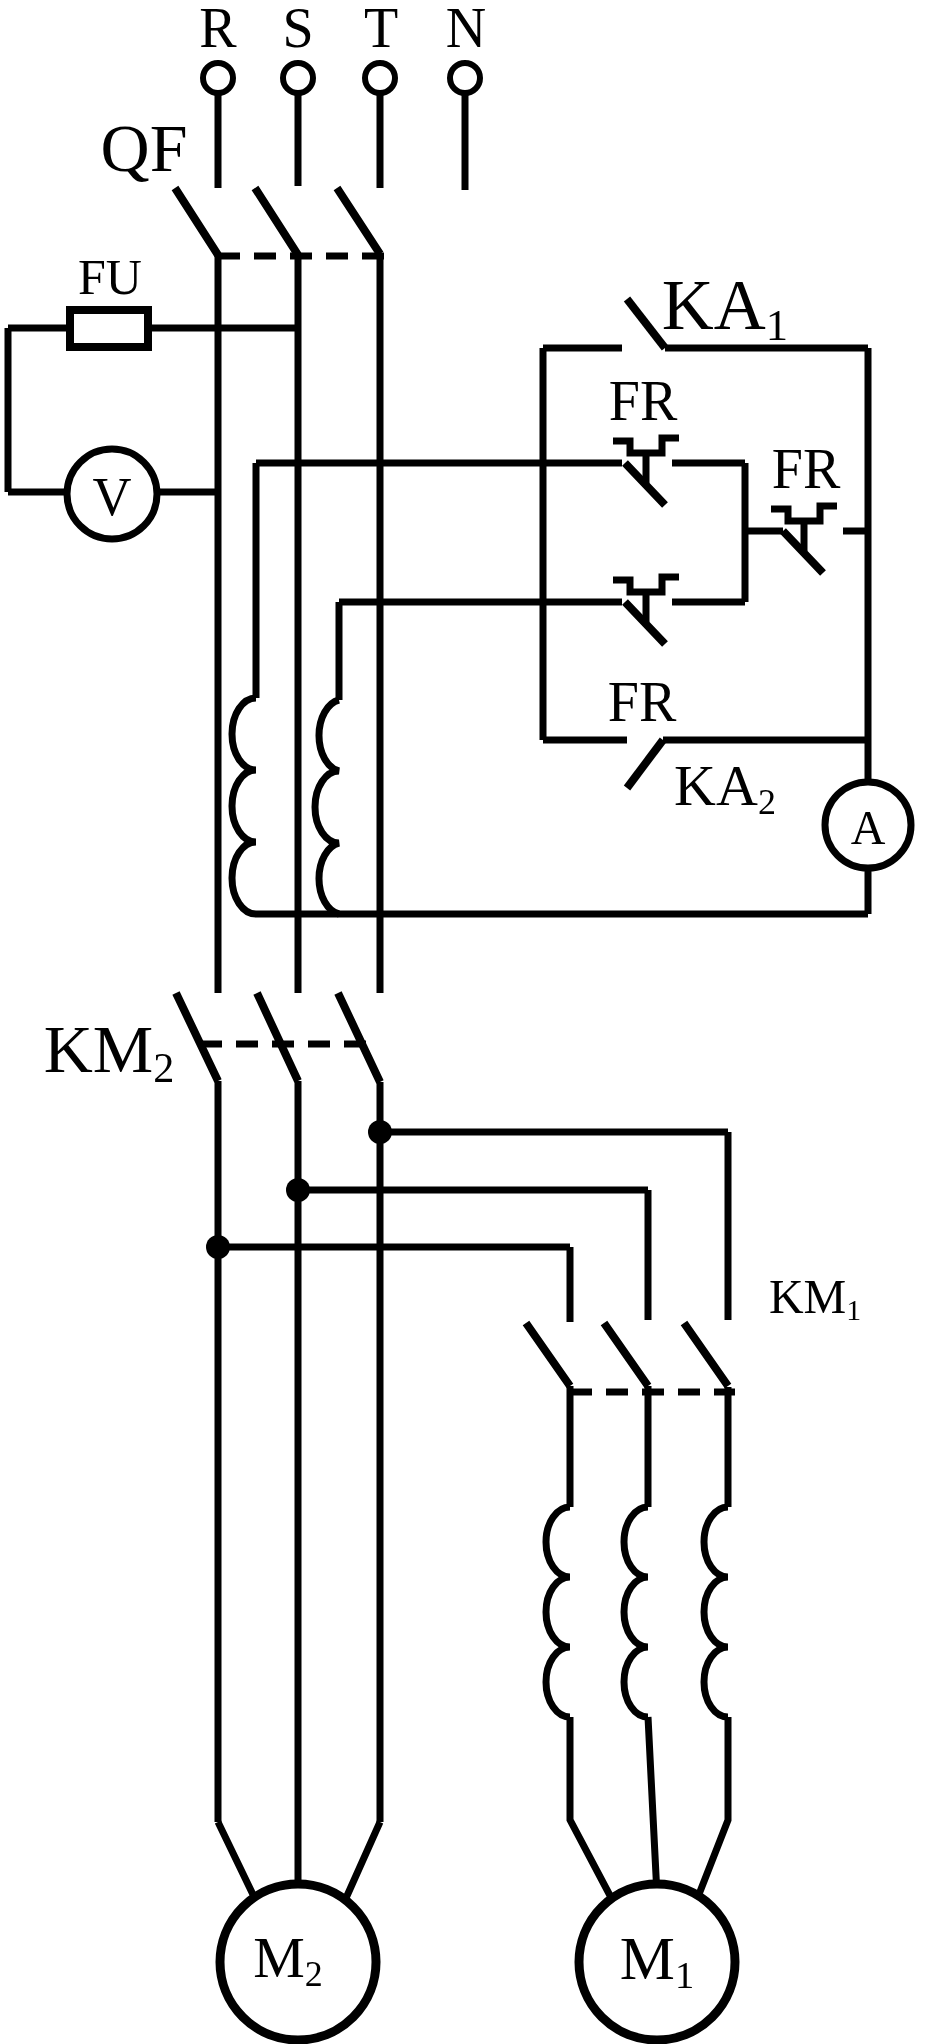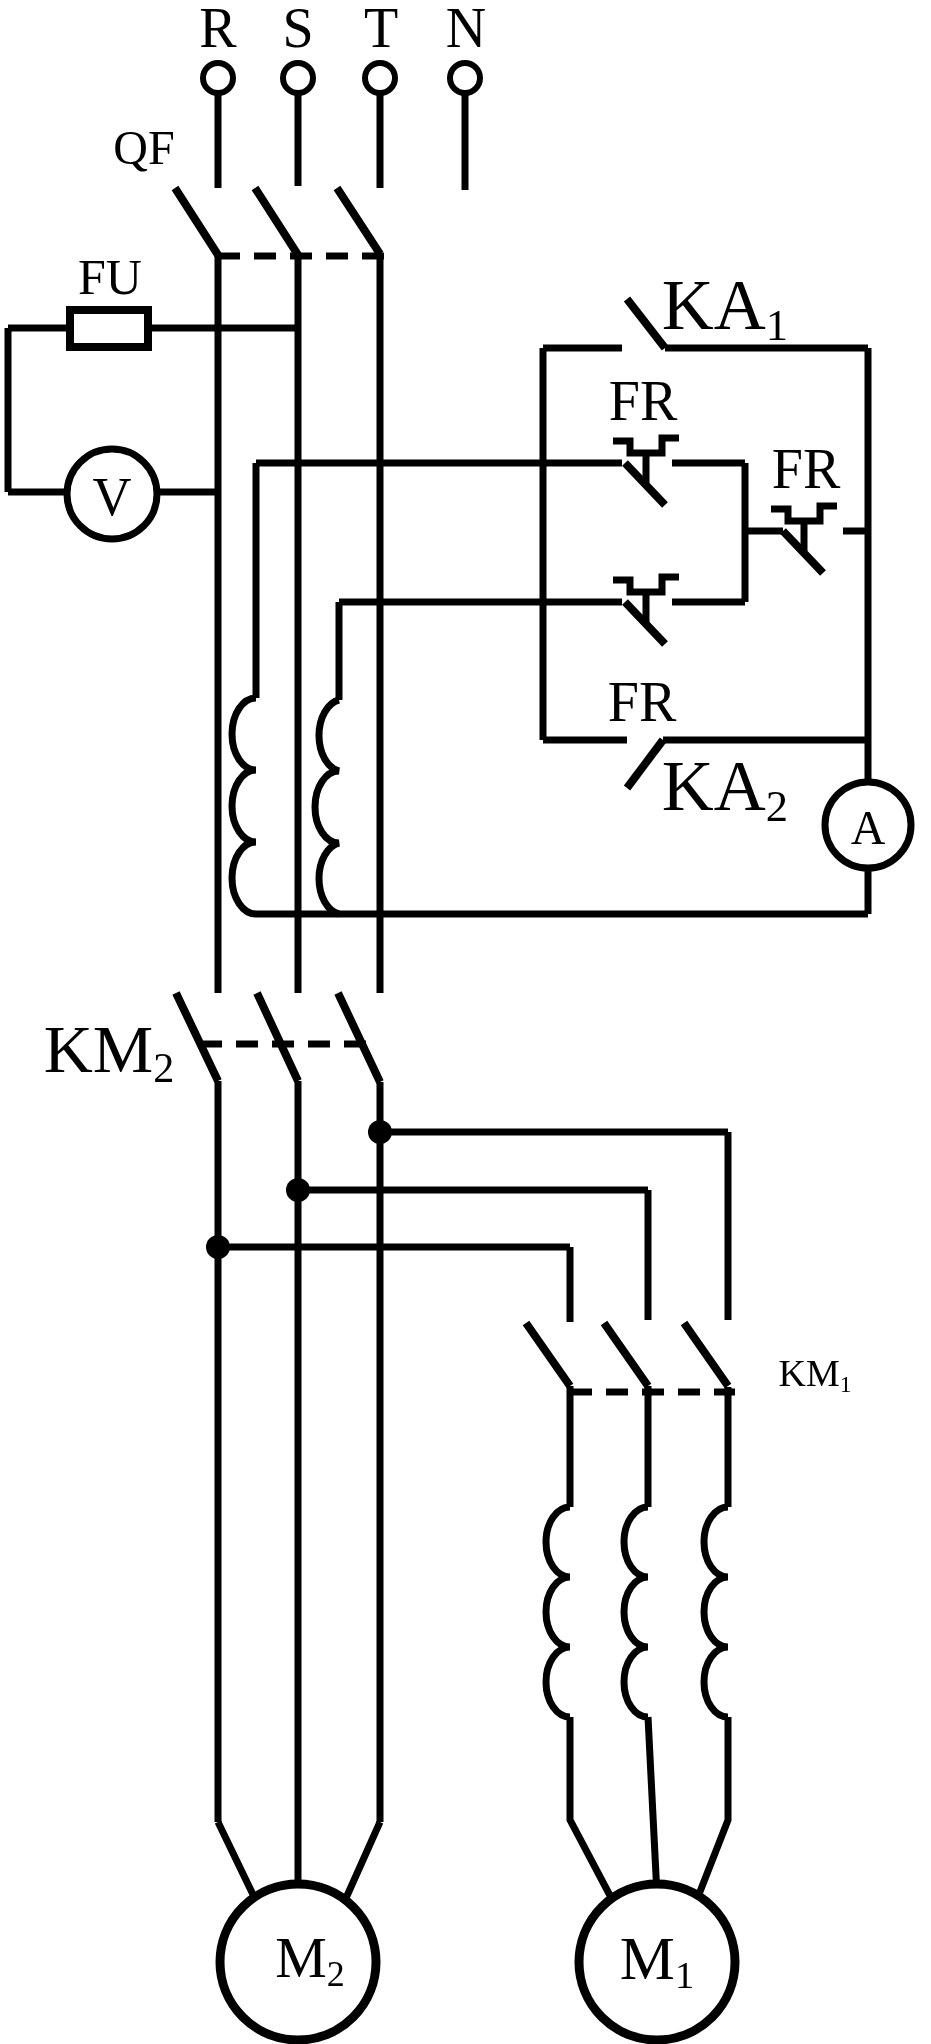--- a/index.html
+++ b/index.html
@@ -91,42 +91,42 @@
         <circle cx="465" cy="78" r="15"></circle>
       </g>
     </g>
   </svg>
 
   <div class="lbl" style="left:218px;top:28px;font-size:56px">R</div>
   <div class="lbl" style="left:298px;top:28px;font-size:56px">S</div>
   <div class="lbl" style="left:381px;top:28px;font-size:56px">T</div>
   <div class="lbl" style="left:466px;top:28px;font-size:56px">N</div>
 
-  <div class="lbl" style="left:144px;top:148px;font-size:48px">QF</div>
+  <div class="lbl" style="left:144px;top:148px;font-size:68px">QF</div>
   <div class="lbl" style="left:110px;top:277px;font-size:50px">FU</div>
   <div class="lbl" style="left:112px;top:497px;font-size:54px">V</div>
   <div class="lbl" style="left:868px;top:828px;font-size:48px">A</div>
 
   <div class="lbl" style="left:725px;top:308px;font-size:72px">
     <span>KA</span><span class="sub">1</span>
   </div>
   <div class="lbl" style="left:643px;top:401px;font-size:56px">FR</div>
   <div class="lbl" style="left:806px;top:469px;font-size:56px">FR</div>
   <div class="lbl" style="left:642px;top:702px;font-size:56px">FR</div>
-  <div class="lbl" style="left:725px;top:789px;font-size:72px">
+  <div class="lbl" style="left:725px;top:789px;font-size:58px">
     <span>KA</span><span class="sub">2</span>
   </div>
 
   <div class="lbl" style="left:109px;top:1052px;font-size:68px">
     <span>KM</span><span class="sub">2</span>
   </div>
-  <div class="lbl" style="left:815px;top:1375px;font-size:38px">
+  <div class="lbl" style="left:815px;top:1299px;font-size:48px">
     <span>KM</span><span class="sub">1</span>
   </div>
 
-  <div class="lbl" style="left:310px;top:1961px;font-size:58px">
+  <div class="lbl" style="left:288px;top:1961px;font-size:58px">
     <span>M</span><span class="sub">2</span>
   </div>
   <div class="lbl" style="left:657px;top:1961px;font-size:62px">
     <span>M</span><span class="sub">1</span>
   </div>
 
 </div>
 
 </body></html>

